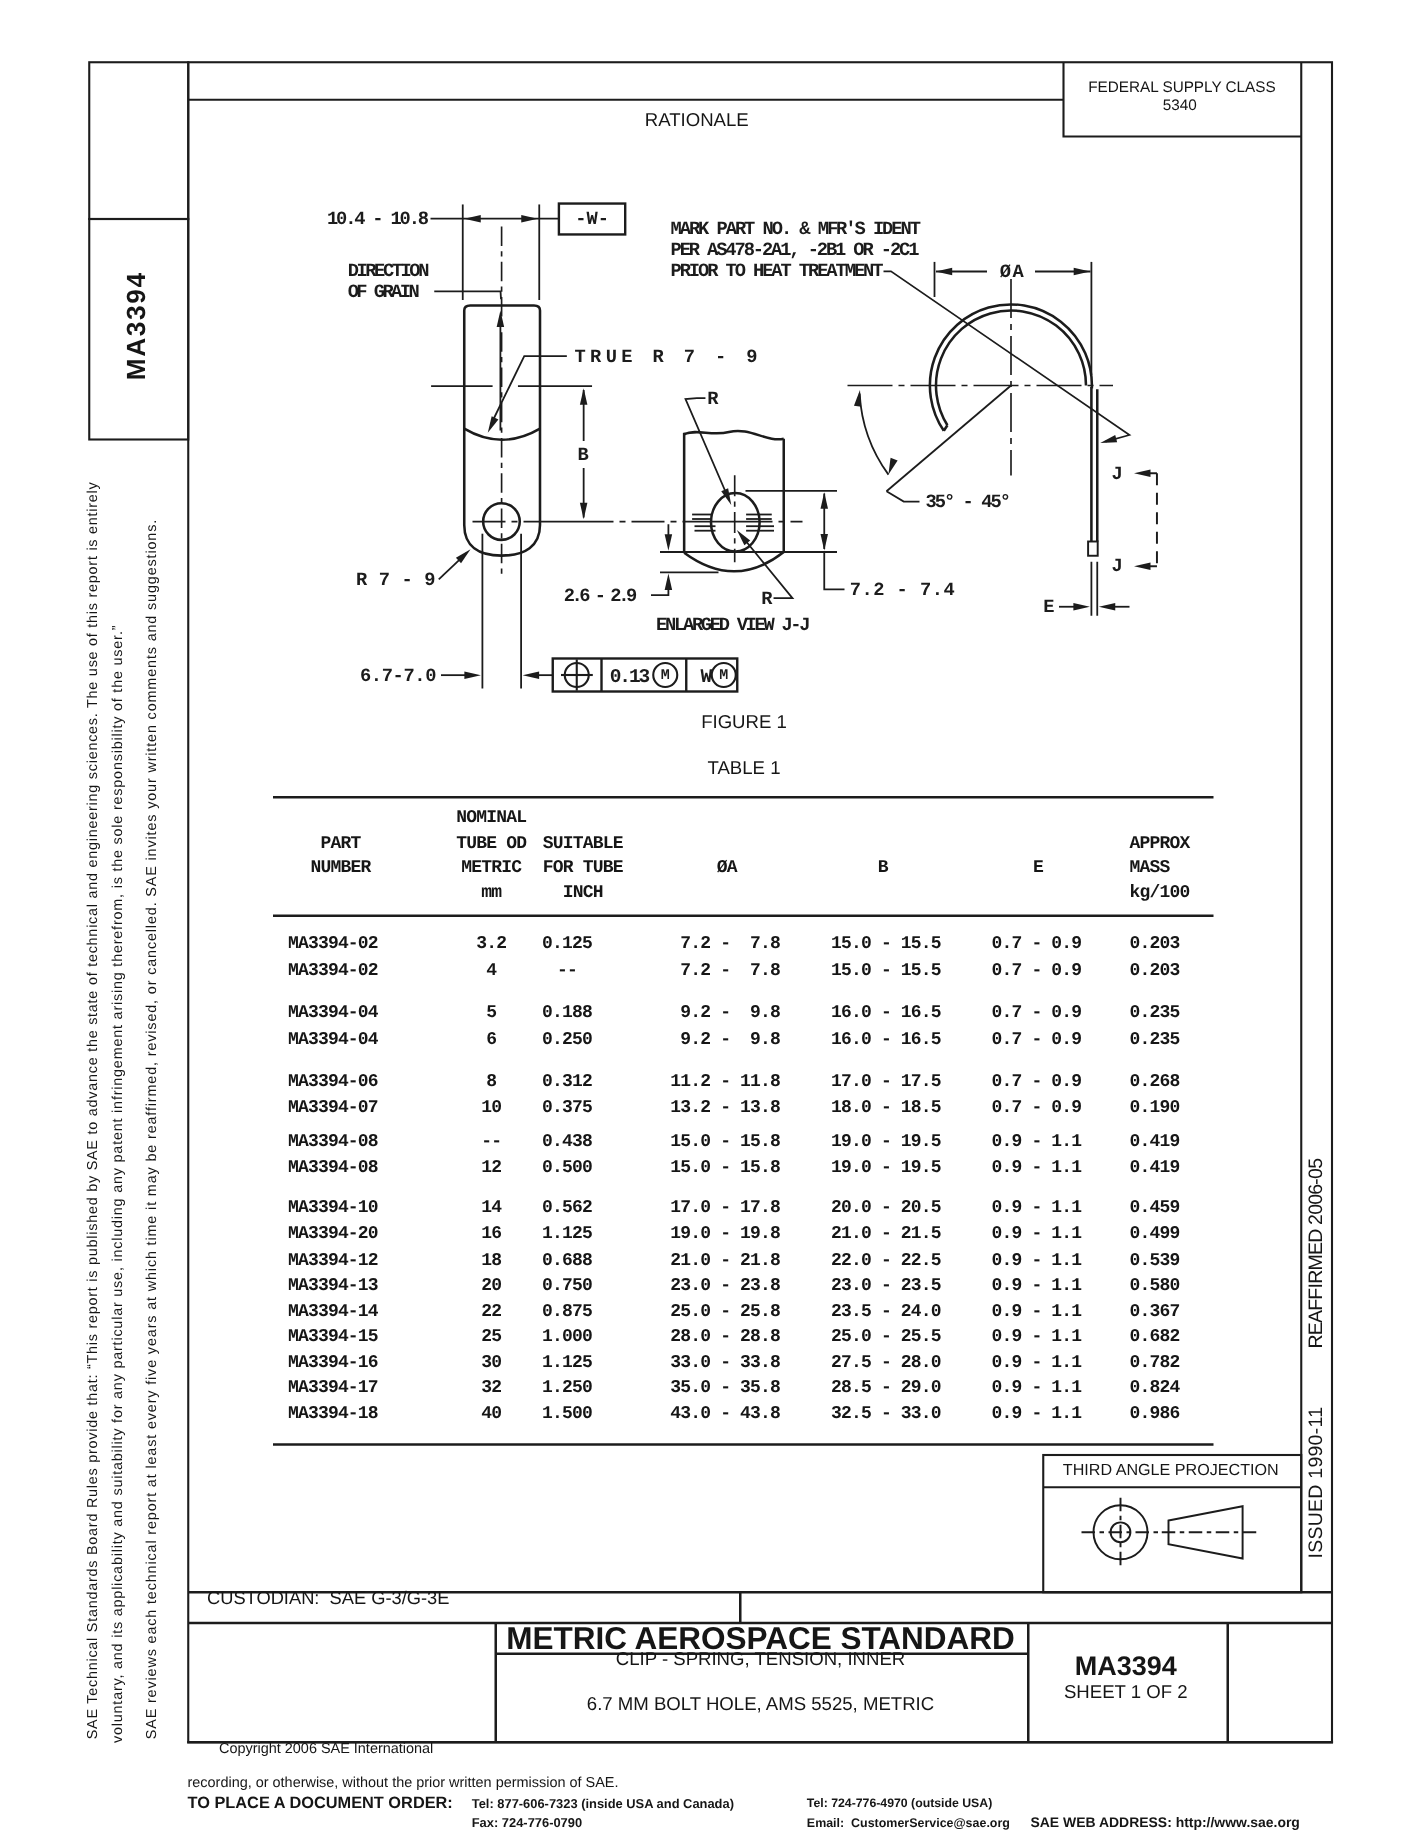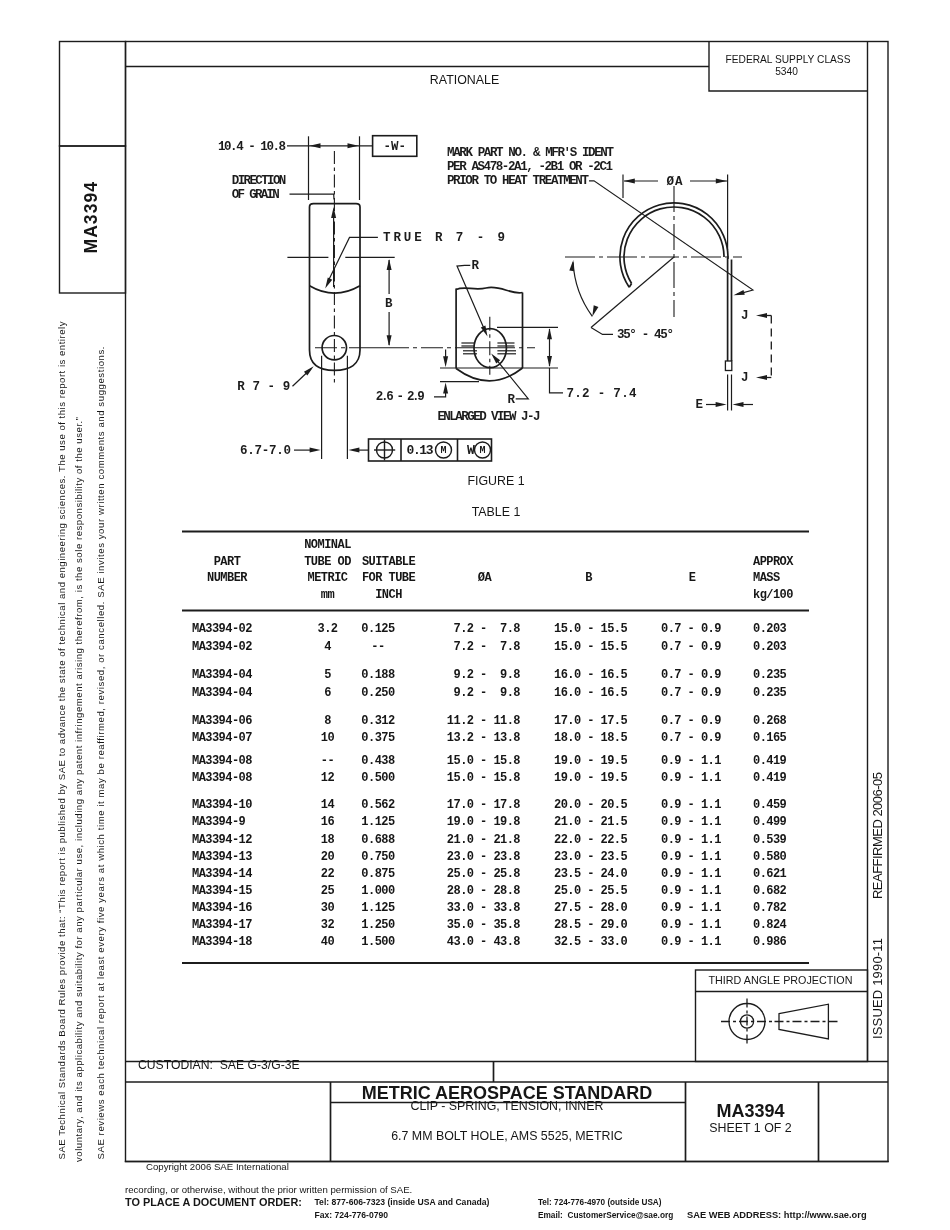--- a/index.html
+++ b/index.html
@@ -430,21 +430,21 @@
       <span class="c6">0.7 - 0.9</span>
       <span class="c7">0.268</span>
     </div>
 <div class="tr" style="top:737.7px">
       <span class="c1">MA3394-07</span>
       <span class="c2">10</span>
       <span class="c3">0.375</span>
       <span class="c4">13.2 - 13.8</span>
       <span class="c5">18.0 - 18.5</span>
       <span class="c6">0.7 - 0.9</span>
-      <span class="c7">0.165</span>
+      <span class="c7">0.190</span>
     </div>
 <div class="tr" style="top:760.8px">
       <span class="c1">MA3394-08</span>
       <span class="c2">--</span>
       <span class="c3">0.438</span>
       <span class="c4">15.0 - 15.8</span>
       <span class="c5">19.0 - 19.5</span>
       <span class="c6">0.9 - 1.1</span>
       <span class="c7">0.419</span>
     </div>
@@ -460,21 +460,21 @@
 <div class="tr" style="top:805.4px">
       <span class="c1">MA3394-10</span>
       <span class="c2">14</span>
       <span class="c3">0.562</span>
       <span class="c4">17.0 - 17.8</span>
       <span class="c5">20.0 - 20.5</span>
       <span class="c6">0.9 - 1.1</span>
       <span class="c7">0.459</span>
     </div>
 <div class="tr" style="top:822.3px">
-      <span class="c1">MA3394-9</span>
+      <span class="c1">MA3394-20</span>
       <span class="c2">16</span>
       <span class="c3">1.125</span>
       <span class="c4">19.0 - 19.8</span>
       <span class="c5">21.0 - 21.5</span>
       <span class="c6">0.9 - 1.1</span>
       <span class="c7">0.499</span>
     </div>
 <div class="tr" style="top:840.0px">
       <span class="c1">MA3394-12</span>
       <span class="c2">18</span>
@@ -493,21 +493,21 @@
       <span class="c6">0.9 - 1.1</span>
       <span class="c7">0.580</span>
     </div>
 <div class="tr" style="top:874.0px">
       <span class="c1">MA3394-14</span>
       <span class="c2">22</span>
       <span class="c3">0.875</span>
       <span class="c4">25.0 - 25.8</span>
       <span class="c5">23.5 - 24.0</span>
       <span class="c6">0.9 - 1.1</span>
-      <span class="c7">0.621</span>
+      <span class="c7">0.367</span>
     </div>
 <div class="tr" style="top:890.8px">
       <span class="c1">MA3394-15</span>
       <span class="c2">25</span>
       <span class="c3">1.000</span>
       <span class="c4">28.0 - 28.8</span>
       <span class="c5">25.0 - 25.5</span>
       <span class="c6">0.9 - 1.1</span>
       <span class="c7">0.682</span>
     </div>
@@ -537,21 +537,21 @@
       <span class="c5">32.5 - 33.0</span>
       <span class="c6">0.9 - 1.1</span>
       <span class="c7">0.986</span>
     </div>
 
 <div class="t vmid" style="left:138px;top:1065px;font-size:12.2px;">CUSTODIAN:  SAE G-3/G-3E</div>
 
 <div class="t ctr" style="left:780.5px;top:980px;font-size:10.75px;">THIRD ANGLE PROJECTION</div>
 
 
-<div class="t ctr" style="left:507px;top:1092.5px;font-weight:bold;font-size:18px;">METRIC AEROSPACE STANDARD</div>
+<div class="t ctr" style="left:507px;top:1092.5px;font-weight:bold;font-size:21px;">METRIC AEROSPACE STANDARD</div>
 
 <div class="t ctr sans13" style="left:507px;top:1106px;">CLIP - SPRING, TENSION, INNER</div>
 
 <div class="t ctr sans13" style="left:507px;top:1135.5px;">6.7 MM BOLT HOLE, AMS 5525, METRIC</div>
 
 <div class="t ctr" style="left:750.5px;top:1110.5px;font-weight:bold;font-size:18px;">MA3394</div>
 
 <div class="t ctr sans13" style="left:750.5px;top:1128px;">SHEET 1 OF 2</div>
 
 <div class="t" style="left:125px;top:1166px;font-size:9.65px;transform:translateY(-50%);margin-left:21px;">Copyright 2006 SAE International</div>

